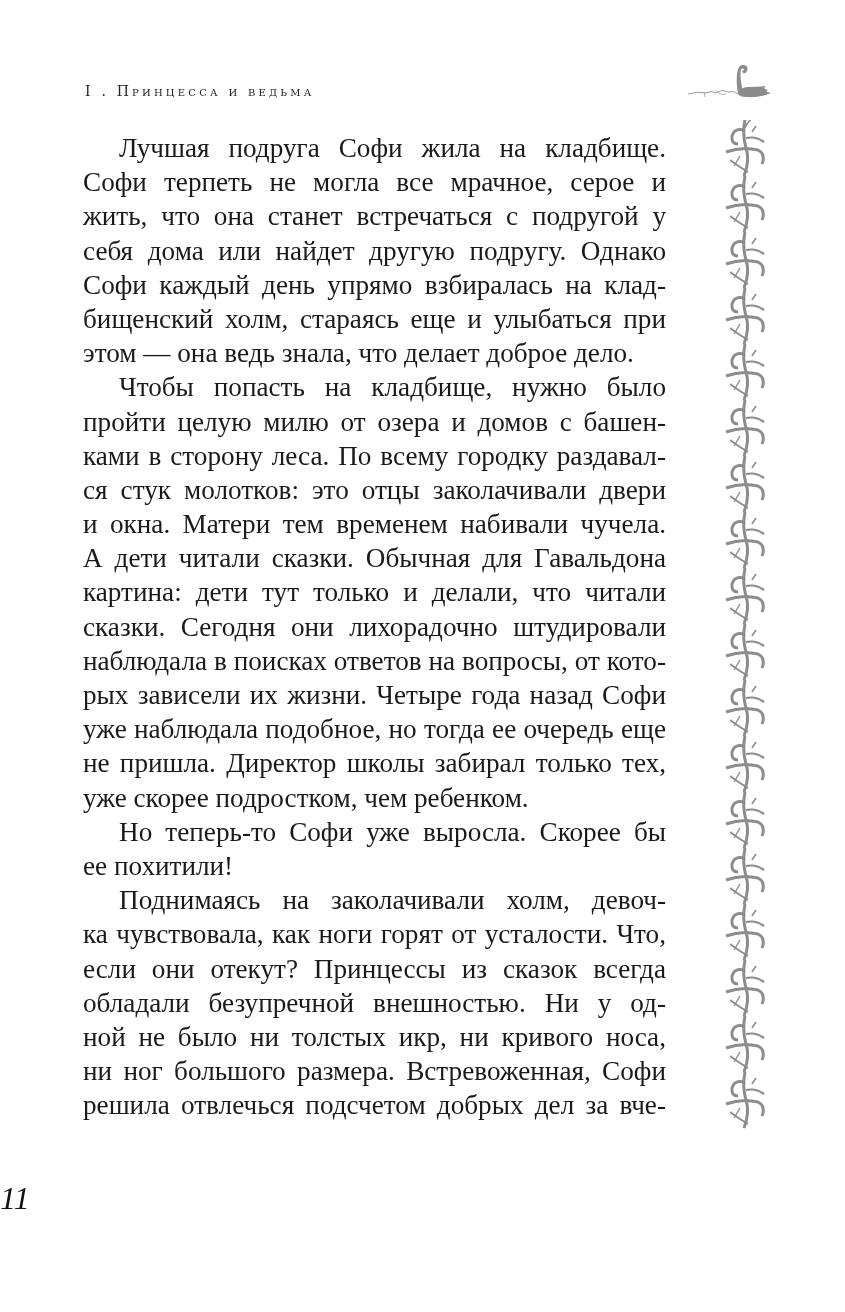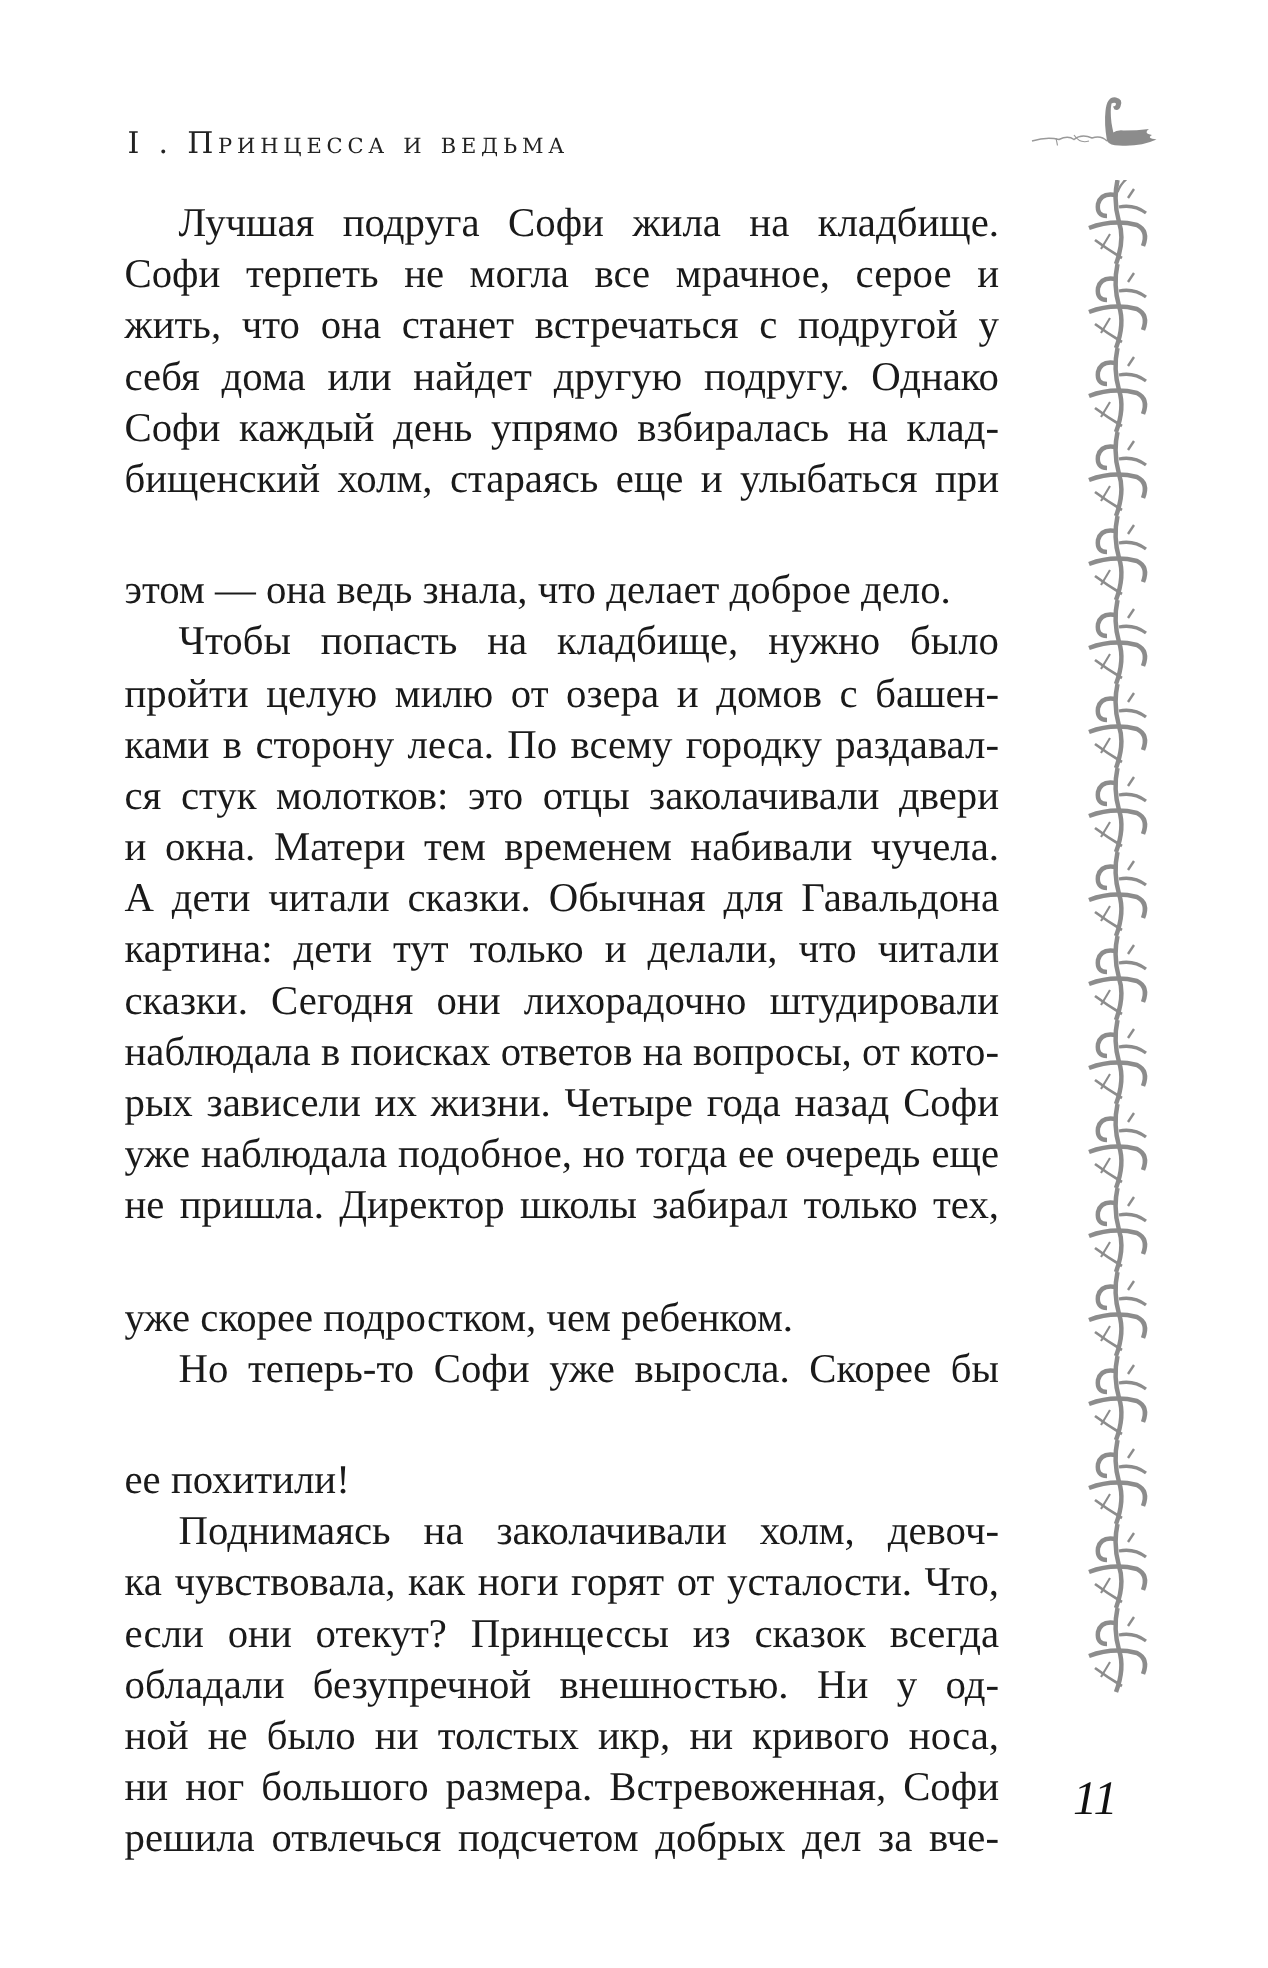--- a/index.html
+++ b/index.html
@@ -13,21 +13,21 @@
       position: relative;
       overflow: hidden;
       font-family: "Liberation Serif", "DejaVu Serif", serif;
       color: #1a1a1a;
     }
     .running-head {
       position: absolute;
       left: 85px;
       top: 83px;
       font-family: "DejaVu Serif", serif;
-      font-size: 20px;
+      font-size: 14px;
       letter-spacing: 3.2px;
       font-variant: small-caps;
       color: #222;
       white-space: nowrap;
     }
     .swan {
       position: absolute;
       left: 686px;
       top: 60px;
       width: 100px;
@@ -53,28 +53,27 @@
       white-space: nowrap;
       text-align: justify;
       text-align-last: justify;
       height: 34.2px;
     }
     .line.indent {
       padding-left: 36px;
     }
     .line.last {
       text-align-last: left;
-      margin-top: 40px;
     }
     .page-number {
       position: absolute;
       left: 0;
       width: 745px;
       top: 1180px;
-      text-align: right;
+      text-align: left;
       font-family: "Liberation Serif", serif;
       font-style: italic;
       font-size: 32px;
       color: #111;
     }
   </style>
 </head>
 <body>
 
 <div>

